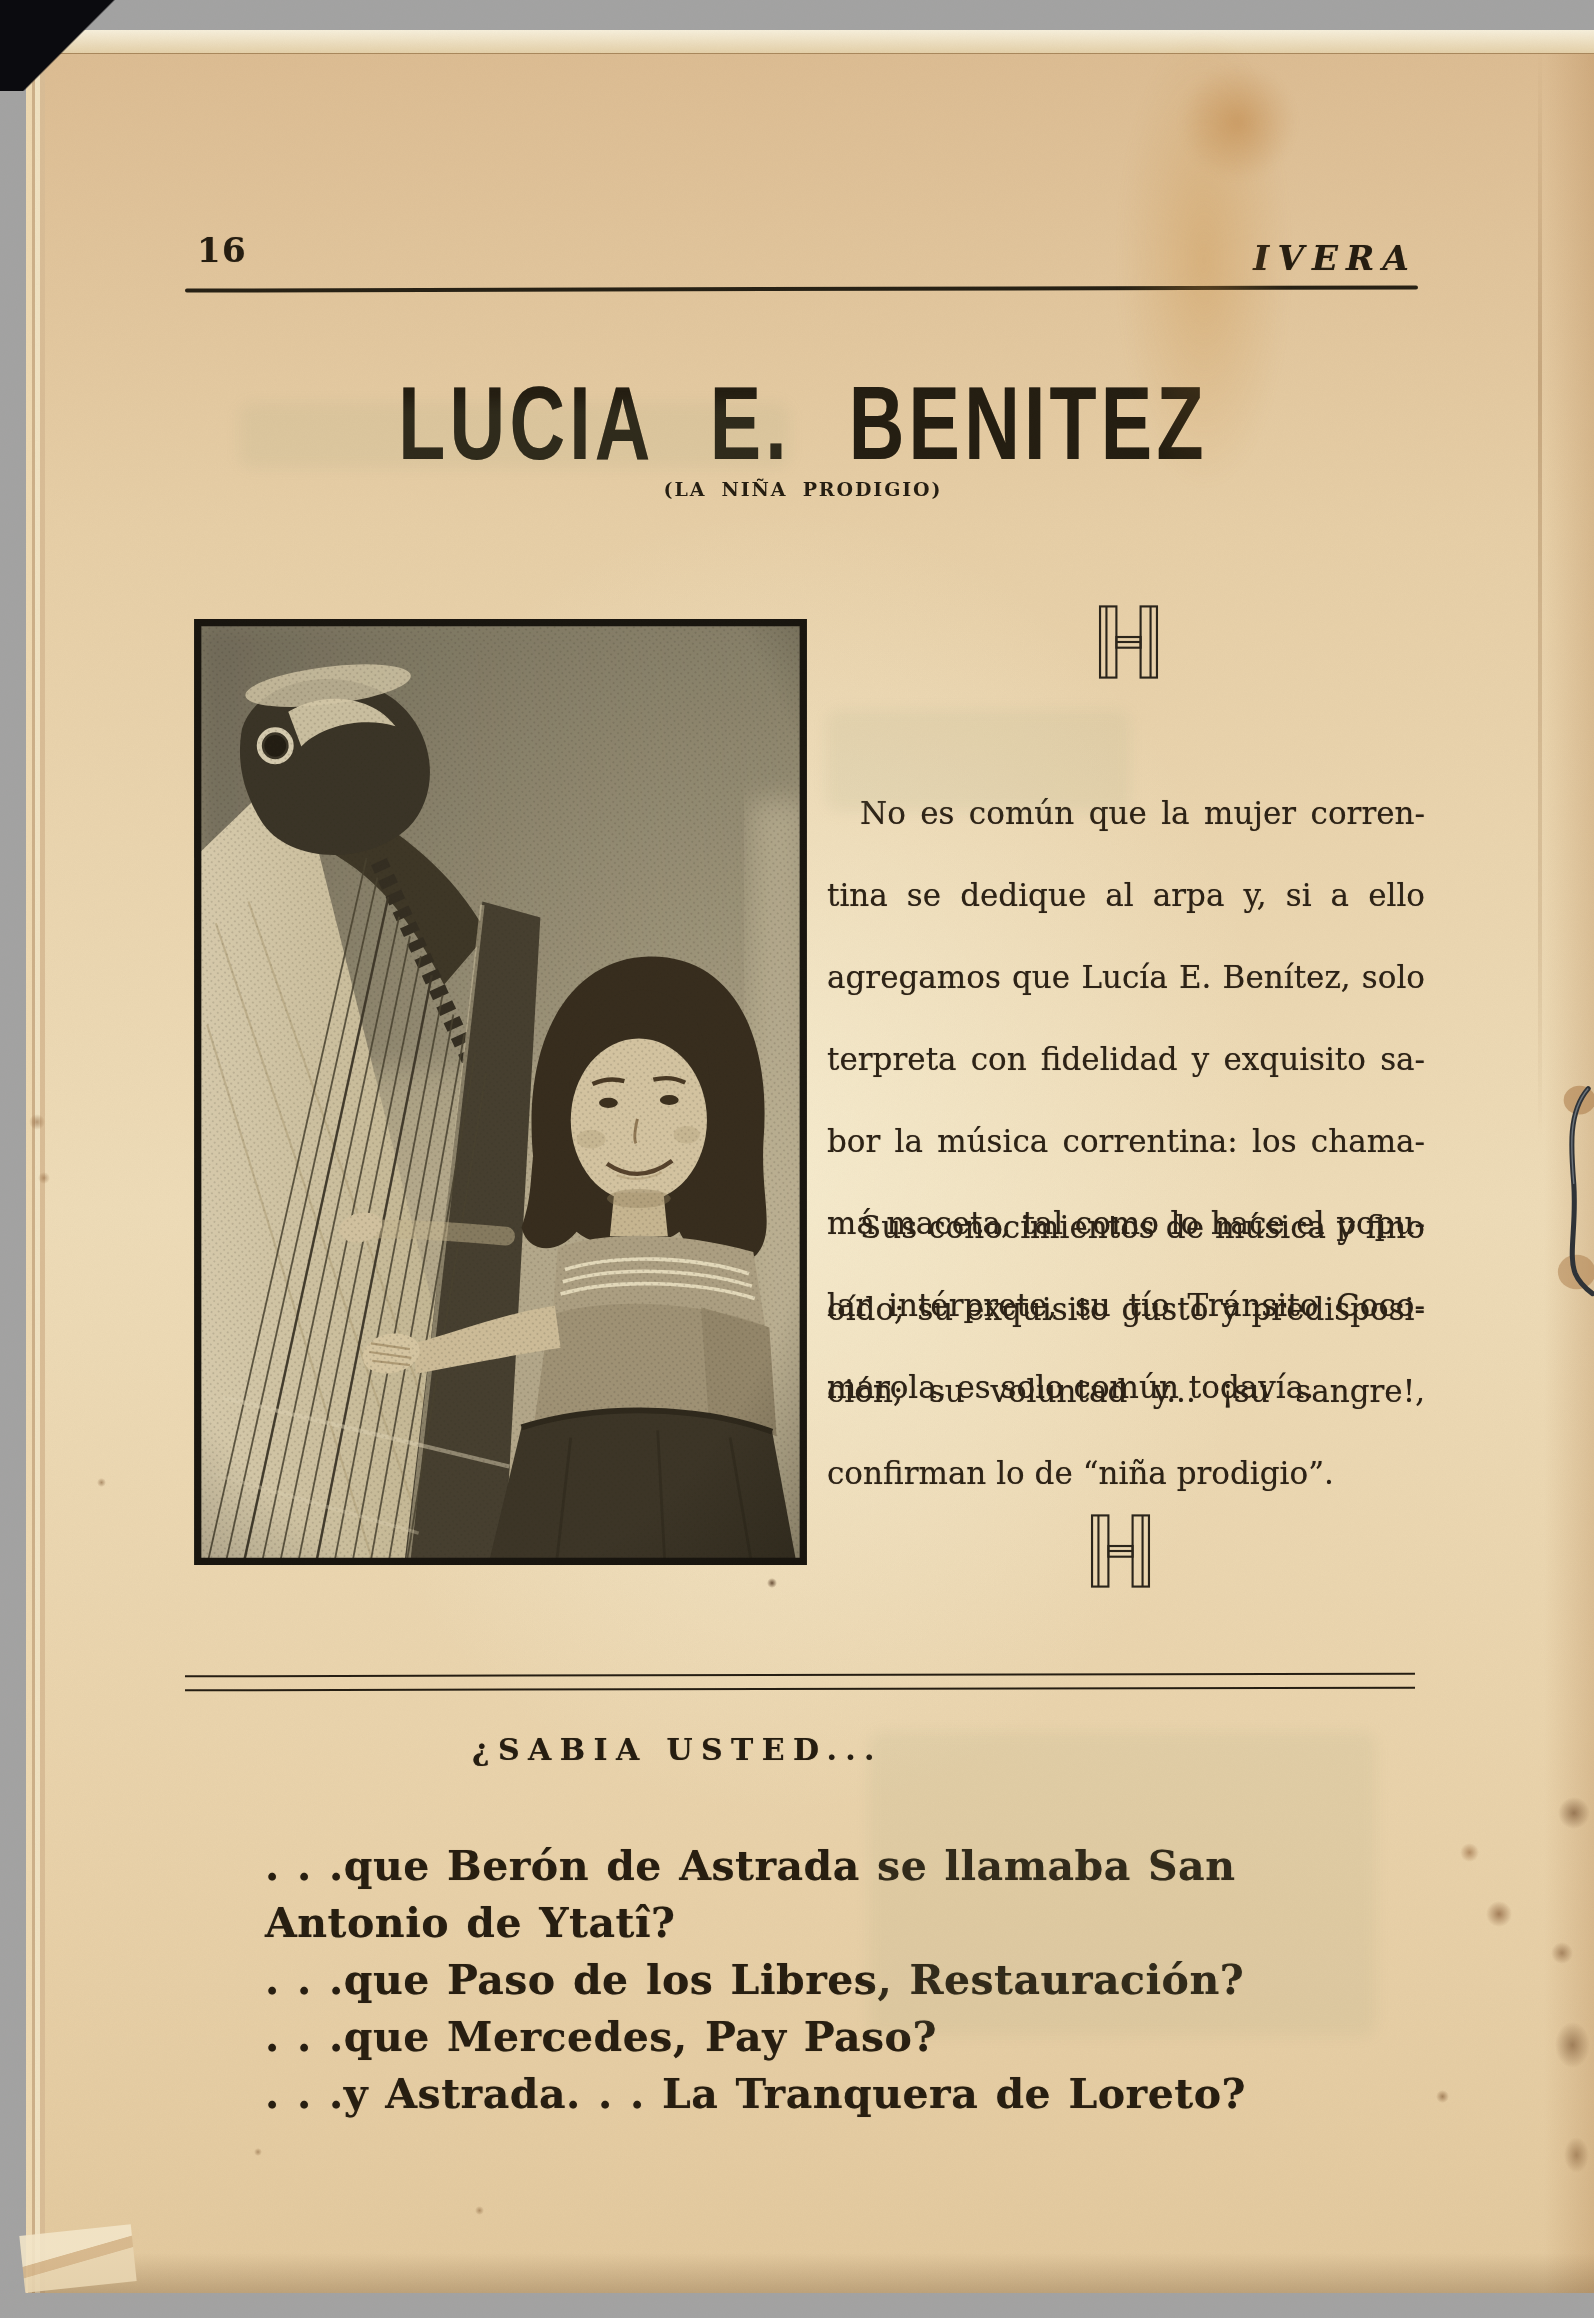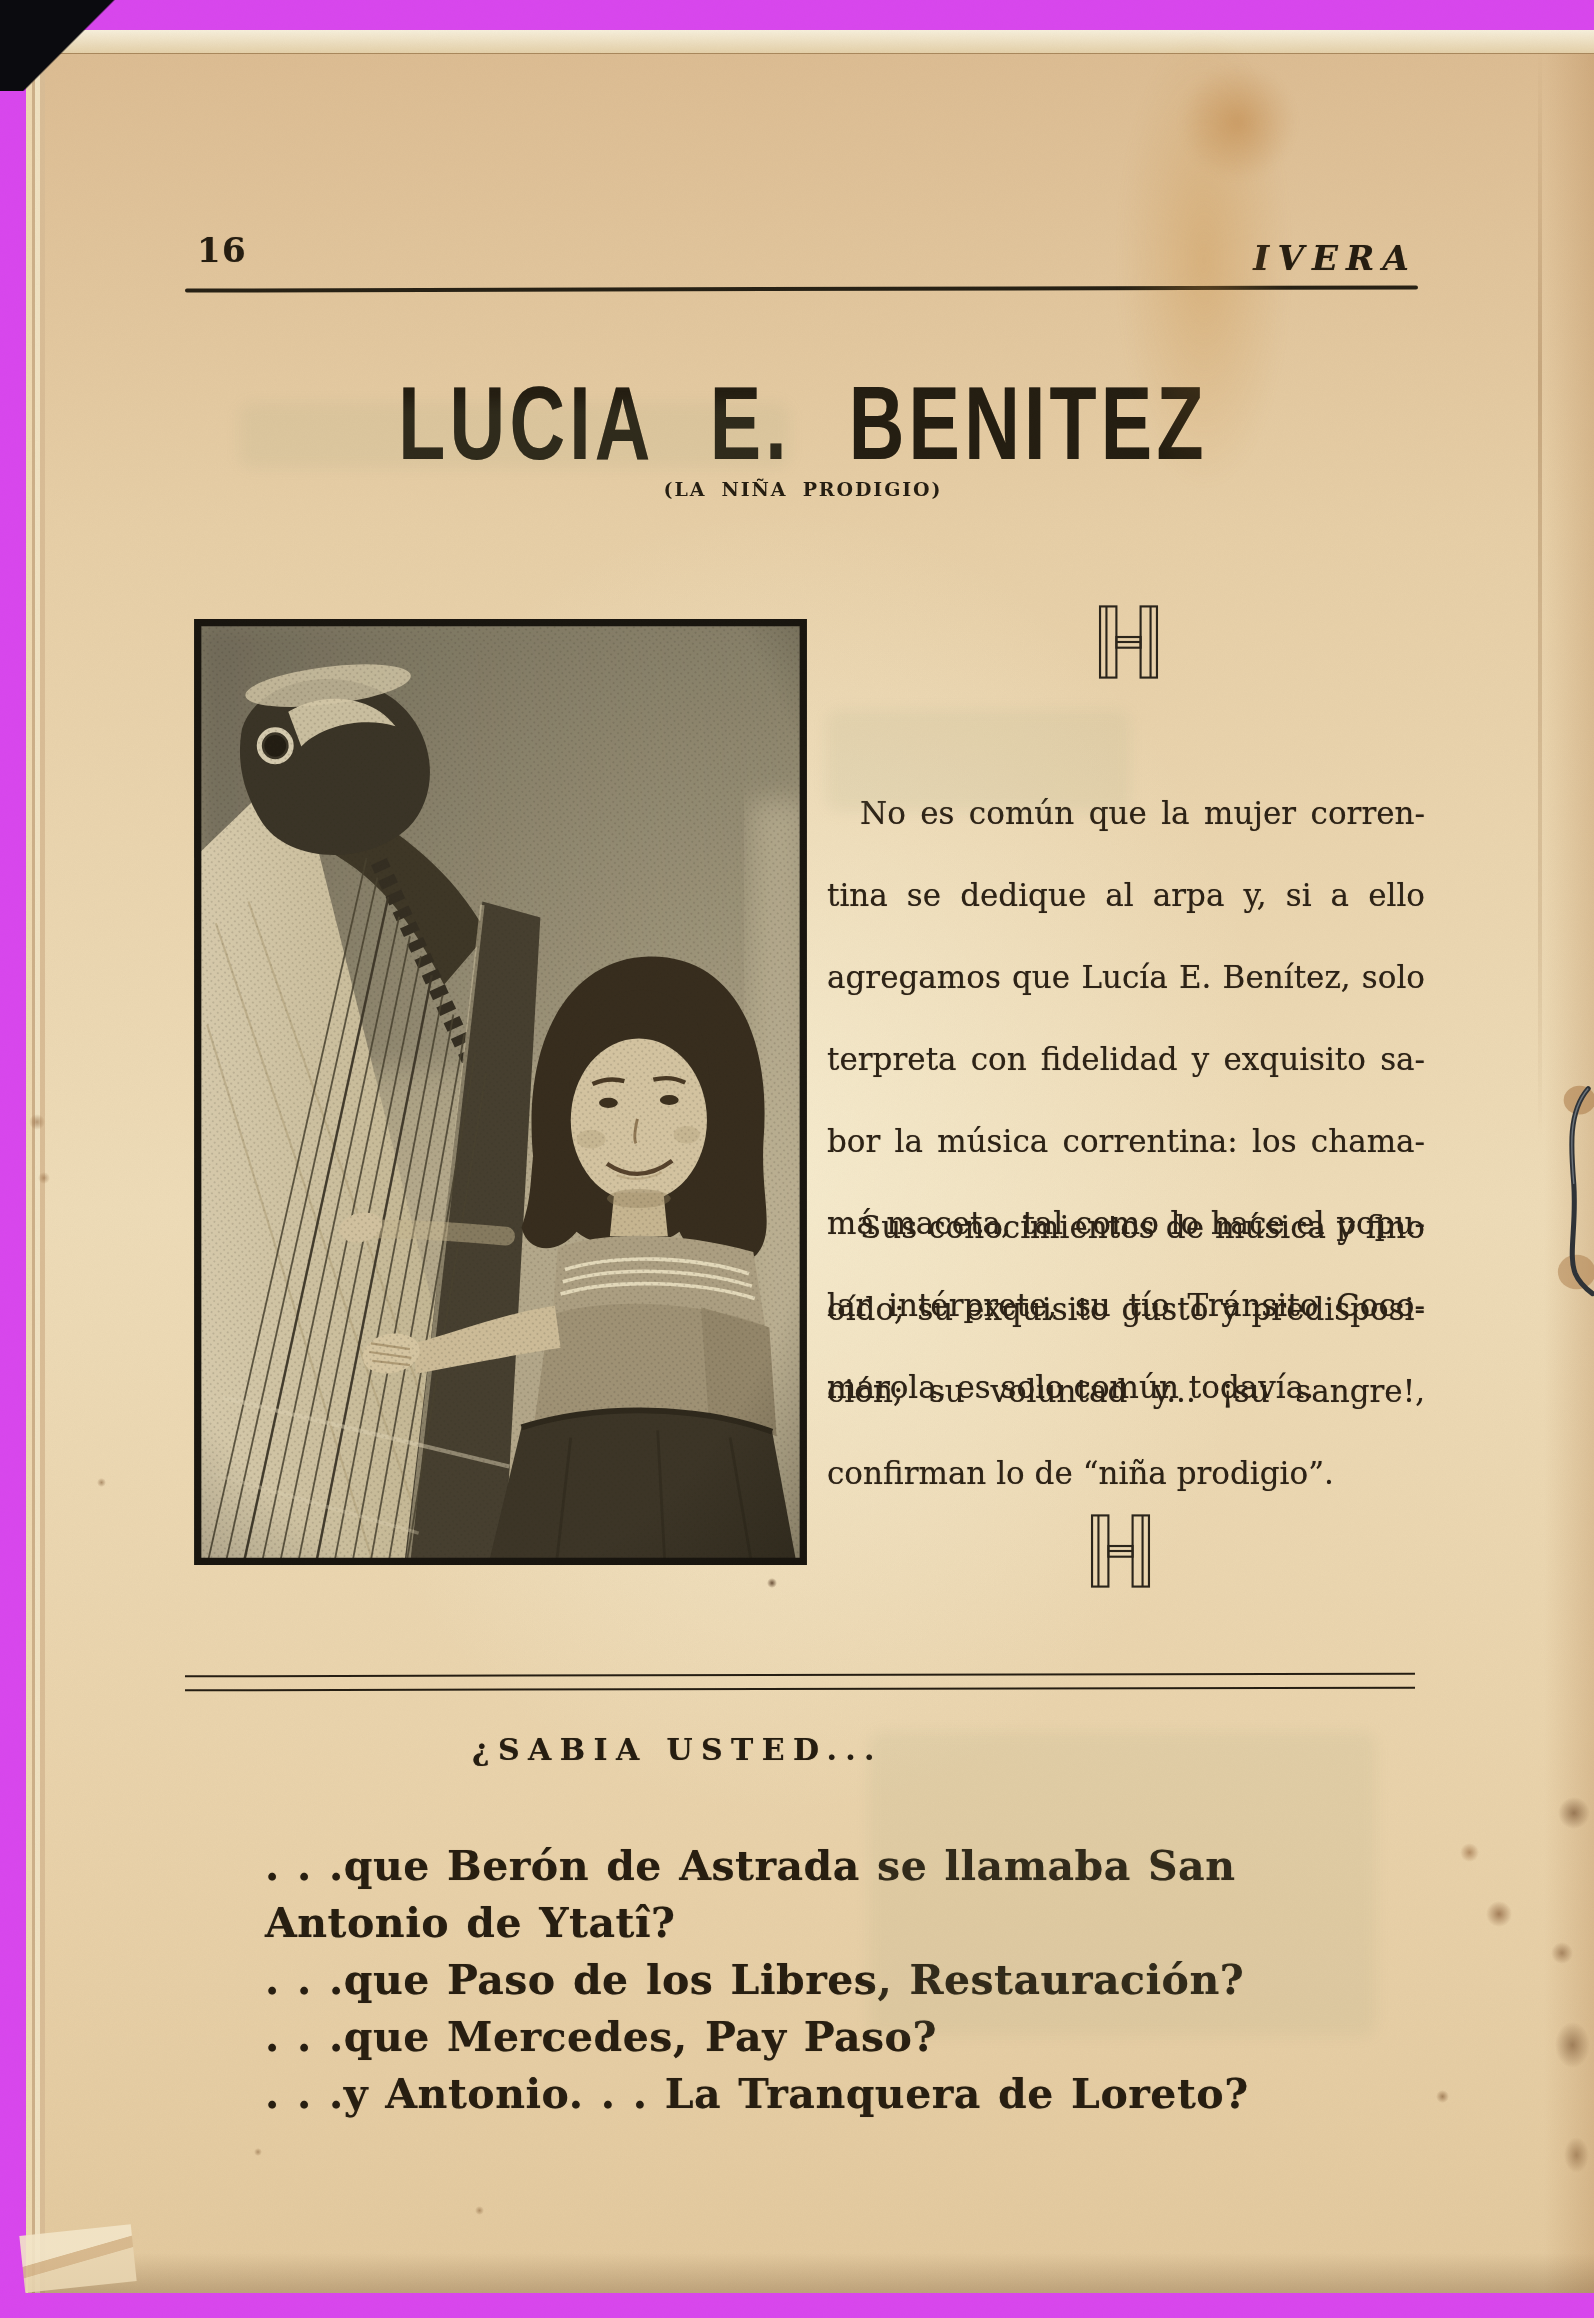--- a/index.html
+++ b/index.html
@@ -1,16 +1,16 @@
 <!DOCTYPE html>
 <html style="font-size:11.6px"><head>
 <meta charset="utf-8">
 <style>
   html,body{margin:0;padding:0;background:#0b0b0f;}
-  #screen{position:relative;width:1594px;height:2319px;overflow:hidden;background:#d946ef;
+  #screen{position:relative;width:1594px;height:2319px;overflow:hidden;background:#a3a3a3;
           font-family:"DejaVu Serif", serif;}
 
   
   .paper{position:absolute;left:27.5px;top:32px;width:1567px;height:2261px;
     background:
       radial-gradient(ellipse 688px 906px at 48% 50%, rgba(249,241,214,0.72), rgba(249,241,214,0) 72%),
       linear-gradient(180deg,#dcbc92 0%,#e7cfa7 22%,#eedcb8 52%,#e9d2aa 80%,#e3c99e 100%);
   }
   .paper::after{content:"";position:absolute;right:0;top:0;bottom:0;width:51px;
       background:linear-gradient(270deg,rgba(168,118,66,.26),rgba(168,118,66,0));}
@@ -252,21 +252,21 @@
       <line x1="25" y1="52" x2="59" y2="52"></line>
     </g>
   </svg>
 
   <div class="divider"></div>
   <div class="sabia-title">¿SABIA USTED...</div>
   <div class="questions">
     <div>. . .que Berón de Astrada se llamaba San Antonio de Ytatî?</div>
     <div>. . .que Paso de los Libres, Restauración?</div>
     <div>. . .que Mercedes, Pay Paso?</div>
-    <div>. . .y Antonio. . . La Tranquera de Loreto?</div>
+    <div>. . .y Astrada. . . La Tranquera de Loreto?</div>
   </div>
 
   <div class="band-tr"></div>
   <div class="blob-tr"></div>
   <div class="crease"></div>
   <div class="ghost" style="left:239px;top:403px;width:551px;height:65px;"></div>
   <div class="ghost" style="left:826px;top:710px;width:304px;height:101px;"></div>
   <div class="ghost" style="left:869px;top:1732px;width:507px;height:304px;"></div>
 
   <div class="stain" style="left:1460px;top:1843px;width:19px;height:19px;background:radial-gradient(closest-side,rgba(138,88,46,.55),rgba(138,88,46,0));"></div>

